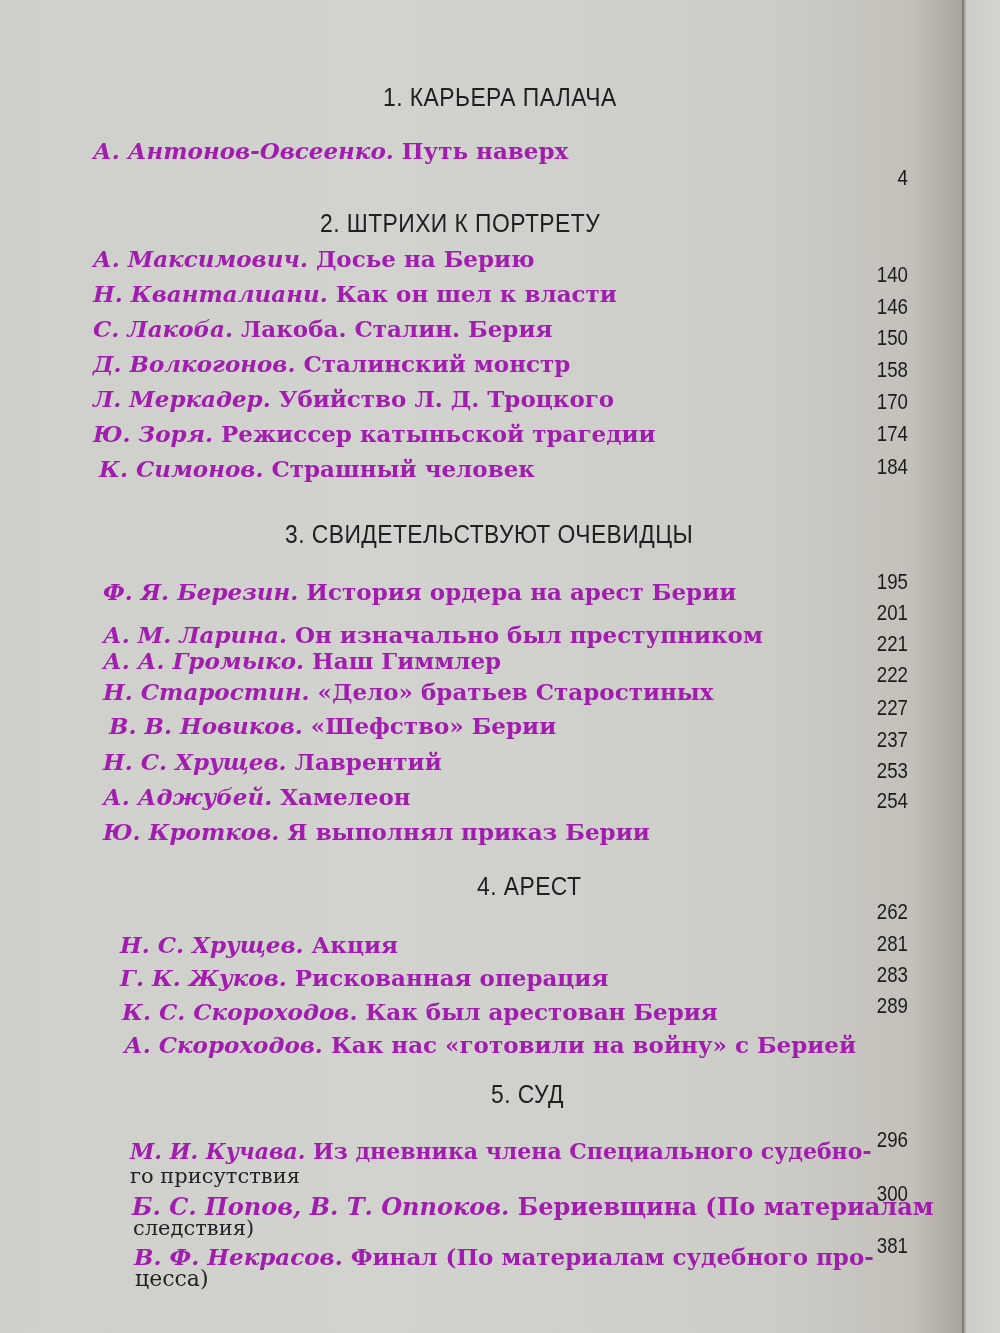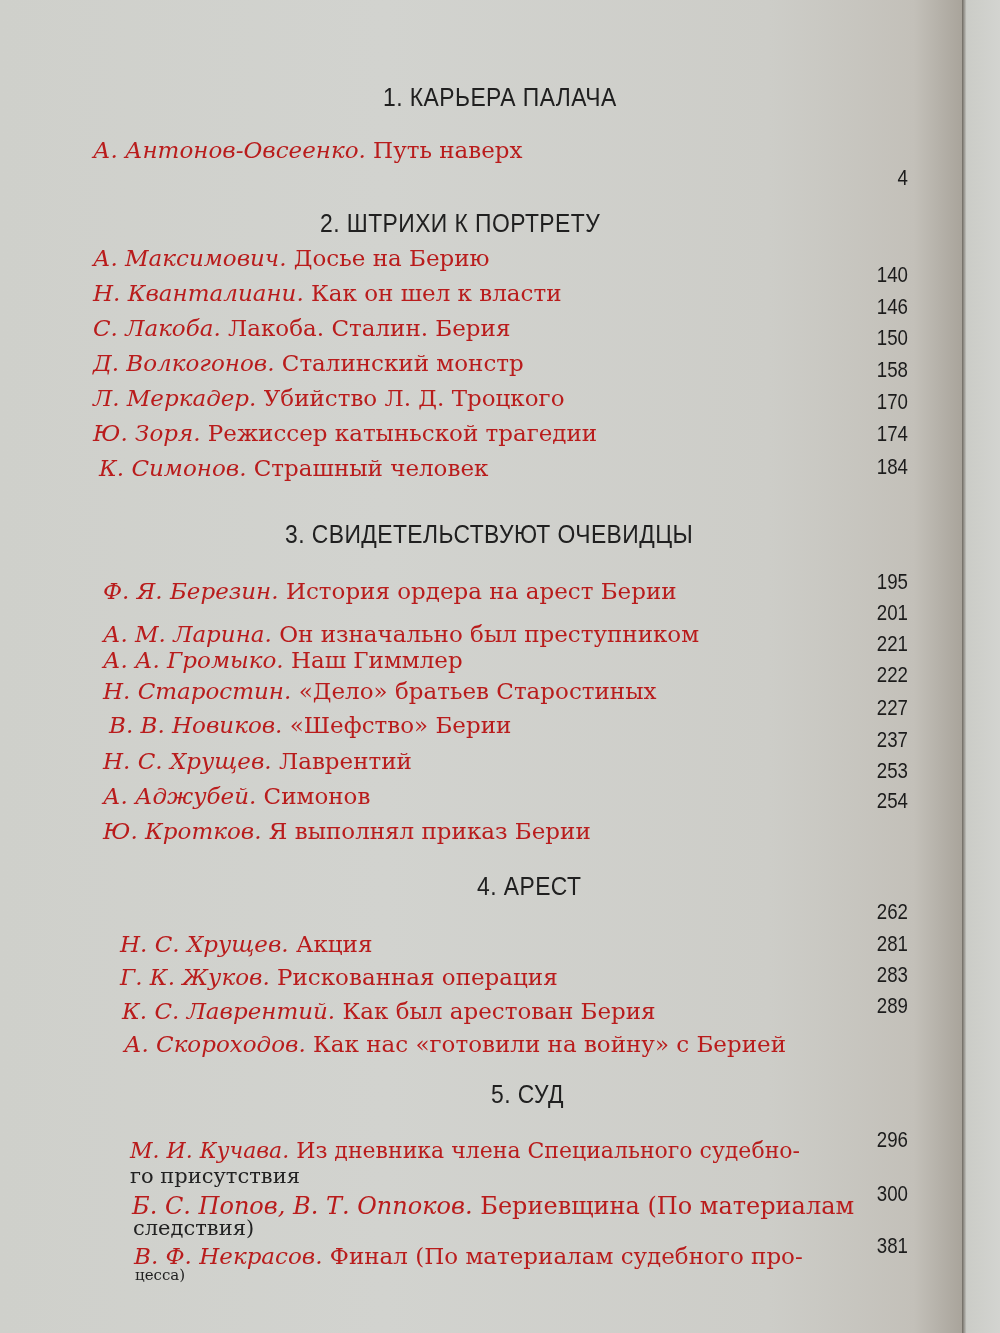--- a/index.html
+++ b/index.html
@@ -16,22 +16,23 @@
     .gutter {
       position: absolute; left: 962px; top: 0; width: 38px; height: 1333px;
       background: linear-gradient(90deg, #6d6860 0%, #cbccc7 12%, #d3d4d0 100%);
     }
     .section-title {
       position: absolute; font-family: "Liberation Sans", sans-serif;
       font-size: 26px; letter-spacing: 0.5px; color: #202020;
       transform: scaleX(0.88); transform-origin: left center; white-space: nowrap;
     }
     .entry {
-      position: absolute; font-size: 23px; white-space: nowrap; color: #b91c1c;
+      position: absolute; font-size: 23px; white-space: nowrap; color: #a21caf;
       transform-origin: left center;
+      font-weight: bold;
     }
     .entry .author { font-style: italic; }
     .entry .title { }
     .page-num {
       position: absolute; font-size: 22px; color: #1c1c1c; text-align: right;
       width: 60px; font-family: "Liberation Sans", sans-serif; transform: scaleX(0.85);
       transform-origin: right center;
     }
     .cont { position: absolute; font-size: 23px; white-space: nowrap; color: #222; }
   </style>
@@ -83,45 +84,45 @@
 
 <div class="entry" style="left:103px; top:678px;"><span class="author">Н. Старостин.</span><span> «Дело» братьев Старостиных</span></div>
 <div class="page-num" style="left:848px; top:662px;">222</div>
 
 <div class="entry" style="left:109px; top:712px;"><span class="author">В. В. Новиков.</span><span> «Шефство» Берии</span></div>
 <div class="page-num" style="left:848px; top:695px;">227</div>
 
 <div class="entry" style="left:103px; top:748px;"><span class="author">Н. С. Хрущев.</span><span> Лаврентий</span></div>
 <div class="page-num" style="left:848px; top:727px;">237</div>
 
-<div class="entry" style="left:103px; top:783px;"><span class="author">А. Аджубей.</span><span> Симонов</span></div>
+<div class="entry" style="left:103px; top:783px;"><span class="author">А. Аджубей.</span><span> Хамелеон</span></div>
 <div class="page-num" style="left:848px; top:758px;">253</div>
 
 <div class="entry" style="left:103px; top:818px;"><span class="author">Ю. Кротков.</span><span> Я выполнял приказ Берии</span></div>
 <div class="page-num" style="left:848px; top:788px;">254</div>
 
 <div class="section-title" style="left:477px; top:871px;">4. АРЕСТ</div>
 <div class="page-num" style="left:848px; top:899px;">262</div>
 
 <div class="entry" style="left:120px; top:931px;text-align:right;"><span class="author">Н. С. Хрущев.</span><span> Акция</span></div>
 <div class="page-num" style="left:848px; top:931px;">281</div>
 
 <div class="entry" style="left:120px; top:964px;"><span class="author">Г. К. Жуков.</span><span> Рискованная операция</span></div>
 <div class="page-num" style="left:848px; top:962px;">283</div>
 
-<div class="entry" style="left:122px; top:998px;"><span class="author">К. С. Лаврентий.</span><span> Как был арестован Берия</span></div>
+<div class="entry" style="left:122px; top:998px;"><span class="author">К. С. Скороходов.</span><span> Как был арестован Берия</span></div>
 <div class="page-num" style="left:848px; top:993px;">289</div>
 
 <div class="entry" style="left:124px; top:1031px;"><span class="author">А. Скороходов.</span><span> Как нас «готовили на войну» с Берией</span></div>
 
 <div class="section-title" style="left:491px; top:1079px;">5. СУД</div>
 
 <div class="entry" style="left:130px; top:1138px; font-size:22px;"><span class="author">М. И. Кучава.</span><span> Из дневника члена Специального судебно-</span></div>
 <div class="cont" style="left:130px; top:1164px; font-size:21px;text-align:center;">го присутствия</div>
 <div class="page-num" style="left:848px; top:1127px;">296</div>
 
 <div class="entry" style="left:132px; top:1192px; font-size:24px;"><span class="author">Б. С. Попов, В. Т. Оппоков.</span><span> Бериевщина (По материалам</span></div>
 <div class="cont" style="left:133px; top:1216px; font-size:21px;">следствия)</div>
 <div class="page-num" style="left:848px; top:1181px;">300</div>
 
 <div class="entry" style="left:134px; top:1243px; font-size:23px;"><span class="author">В. Ф. Некрасов.</span><span> Финал (По материалам судебного про-</span></div>
-<div class="cont" style="left:135px; top:1266px; font-size:15px;">цесса)</div>
+<div class="cont" style="left:135px; top:1266px; font-size:22px;">цесса)</div>
 <div class="page-num" style="left:848px; top:1233px;">381</div>
 
 </body></html>

